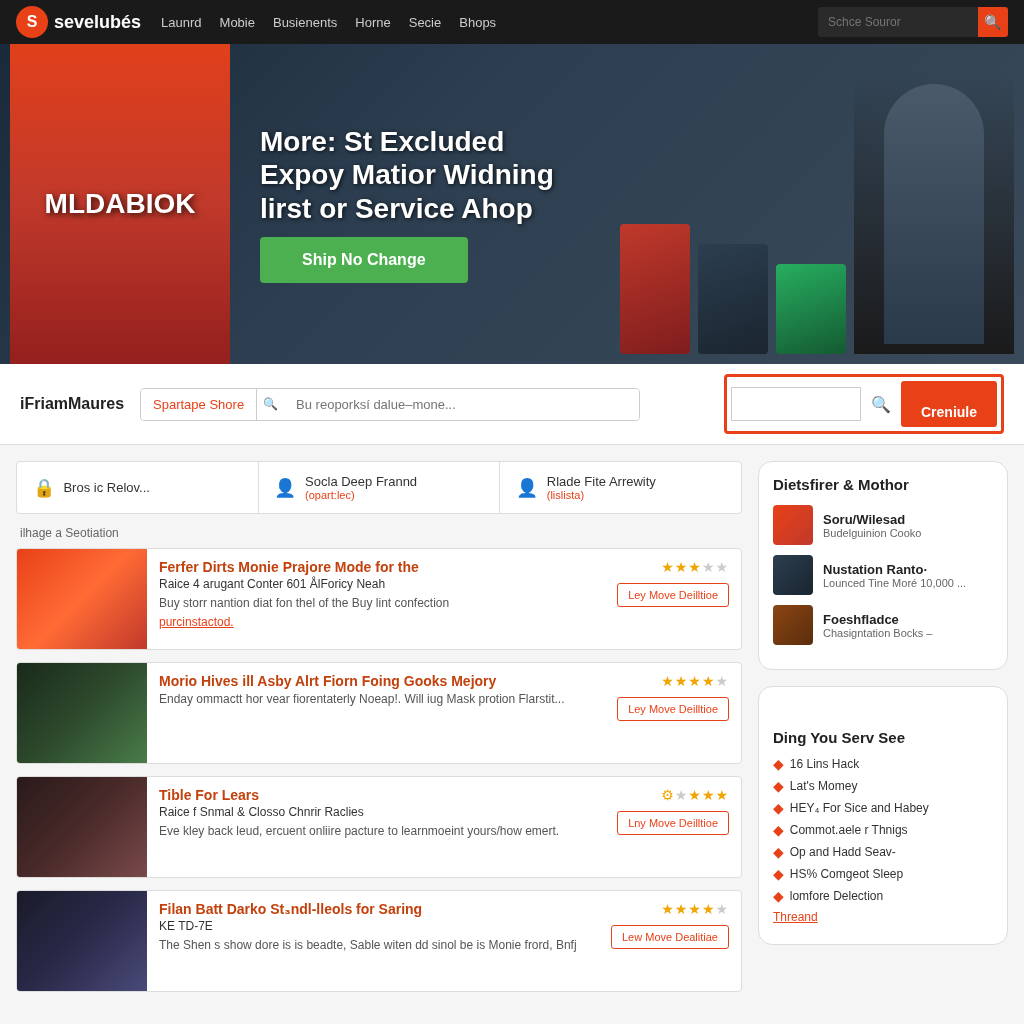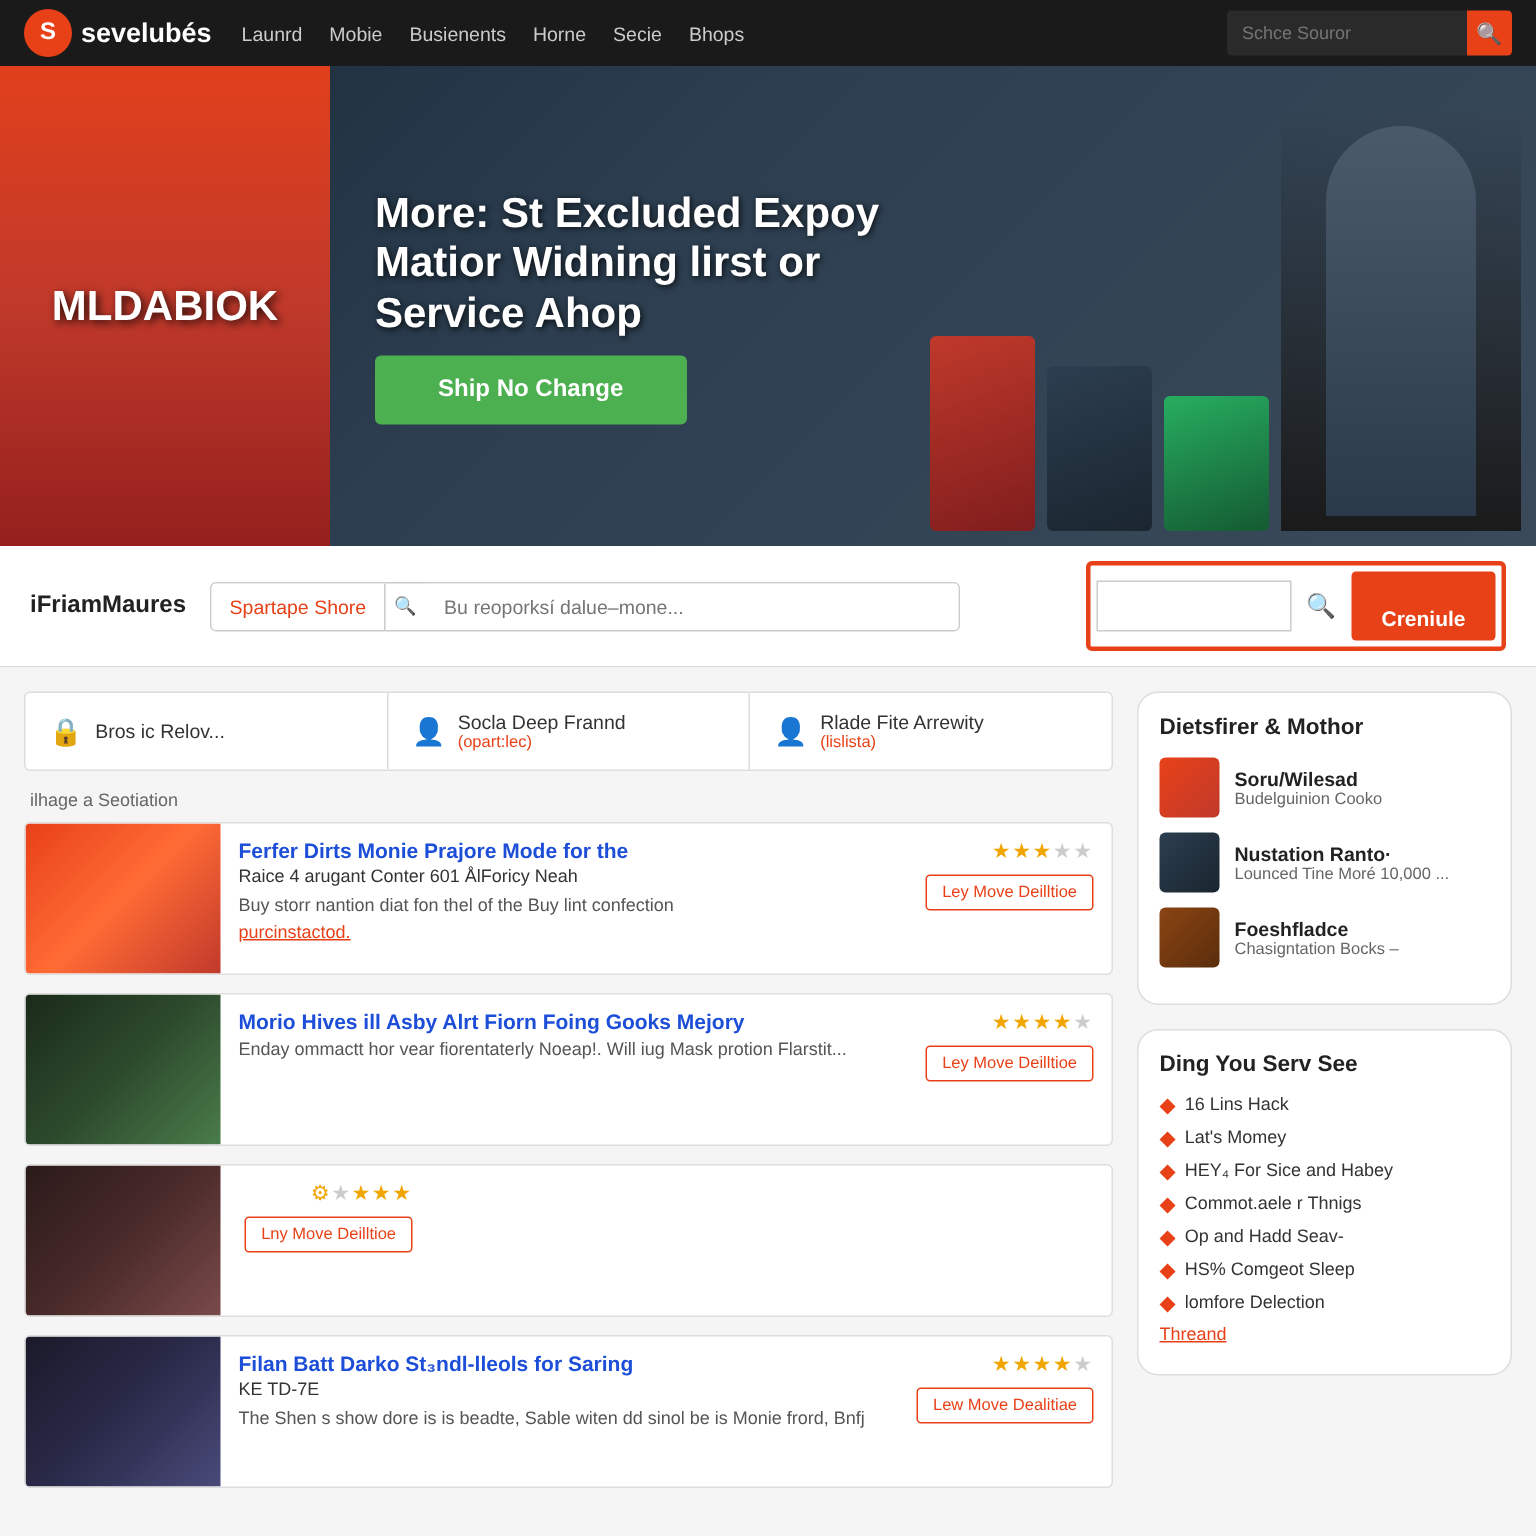--- a/index.html
+++ b/index.html
@@ -76,20 +76,21 @@
       height: 320px;
       position: relative;
       overflow: hidden;
       display: flex;
       align-items: center;
     }
     .hero-poster-left {
       width: 220px;
       height: 388px;
       background: linear-gradient(180deg, #e84118 0%, #c0392b 50%, #8B1a1a 100%);
+      margin-left: 10px;
       flex-shrink: 0;
       position: relative;
       border-radius: 4px;
       display: flex; align-items: center; justify-content: center;
       overflow: hidden;
     }
     .hero-poster-left-text {
       color: white;
       font-size: 28px;
       font-weight: 900;
@@ -307,21 +308,21 @@
     .movie-thumb-3 { background: linear-gradient(135deg, #2a1a1a, #4a2a2a, #7a4a4a); }
     .movie-thumb-4 { background: linear-gradient(135deg, #1a1a2a, #2a2a4a, #4a4a7a); }
     .movie-info {
       flex: 1;
       padding: 10px 12px;
       min-width: 0;
     }
     .movie-title {
       font-size: 14px;
       font-weight: bold;
-      color: #1d4ed8;
+      color: #c2410c;
       margin-bottom: 2px;
     }
     .movie-meta {
       font-size: 12px;
       color: #e84118;
       margin-bottom: 4px;
     }
     .movie-meta span { color: #333; }
     .movie-desc {
       font-size: 12px;
@@ -406,20 +407,21 @@
     }
     .sidebar-item-sub {
       font-size: 11px;
       color: #666;
     }
     .sidebar-links-title {
       font-size: 15px;
       font-weight: bold;
       color: #222;
       margin-bottom: 10px;
+      margin-top: 28px;
     }
     .sidebar-link-item {
       display: flex;
       align-items: center;
       gap: 6px;
       font-size: 12px;
       color: #333;
       margin-bottom: 6px;
       cursor: pointer;
     }
@@ -546,20 +548,28 @@
       <div class="movie-actions">
         <div class="star-rating">
           <span>★★★★</span><span class="star-empty">★</span>
         </div>
         <button class="action-btn action-btn-orange">Ley Move Deilltioe</button>
       </div>
     </div>
 
     <div class="movie-item">
       <div class="movie-thumb movie-thumb-3"></div>
+      <div class="movie-info">
+        <div class="movie-title">Tible For Lears</div>
+        <div class="movie-meta">
+          <span>Raice</span>
+          <span>f Snmal &amp; Closso Chnrir Raclies</span>
+        </div>
+        <div class="movie-desc">Eve kley back leud, ercuent onliire pacture to learnmoeint yours/how emert.</div>
+      </div>
       <div class="movie-actions">
         <div class="star-rating">
           <span>⚙</span><span class="star-empty">★</span><span>★★★</span>
         </div>
         <button class="action-btn action-btn-orange">Lny Move Deilltioe</button>
       </div>
     </div>
 
     <div class="movie-item">
       <div class="movie-thumb movie-thumb-4"></div>

